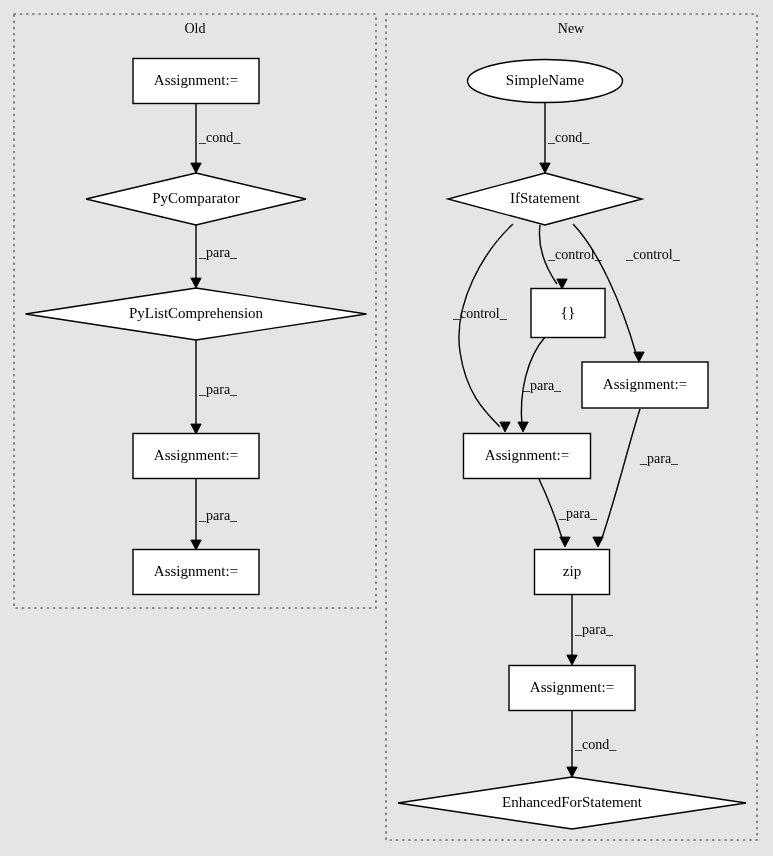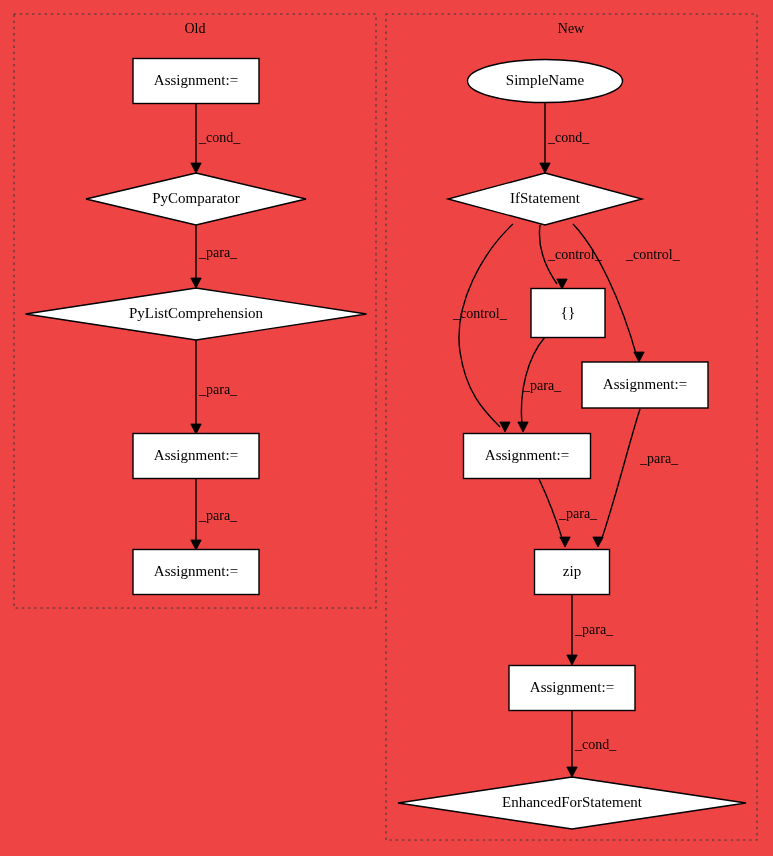--- a/index.html
+++ b/index.html
@@ -11,21 +11,21 @@
   body {
     font-family: "Liberation Serif", "DejaVu Serif", serif;
     width: 773px;
     height: 856px;
     overflow: hidden;
   }
   #canvas-root {
     position: relative;
     width: 773px;
     height: 856px;
-    background: #ef4444;
+    background: #e5e5e5;
   }
   svg#graph-svg {
     position: absolute;
     top: 0;
     left: 0;
     width: 773px;
     height: 856px;
     display: block;
   }
   .cluster-box {

